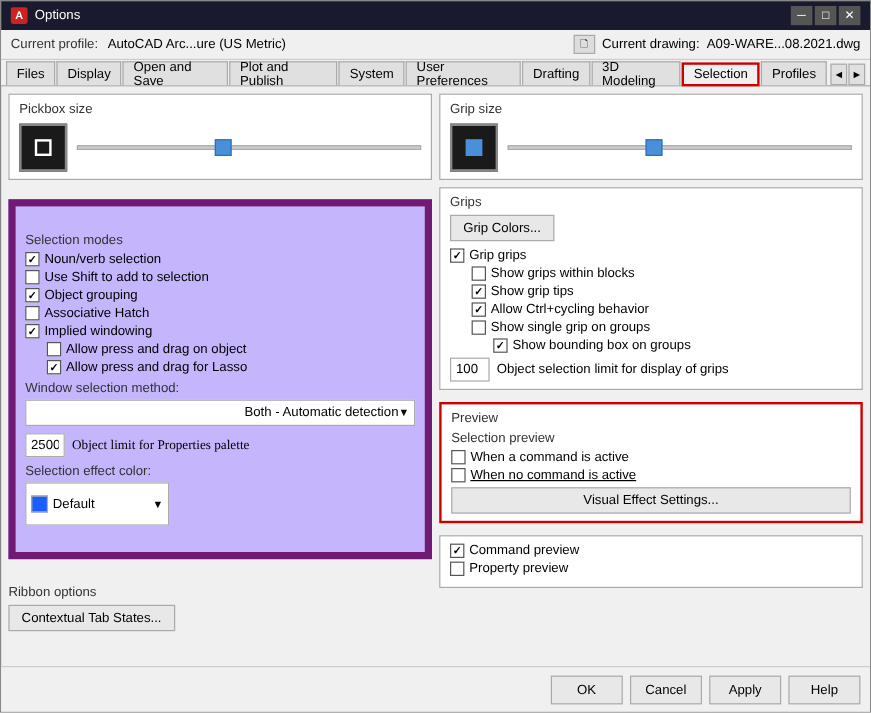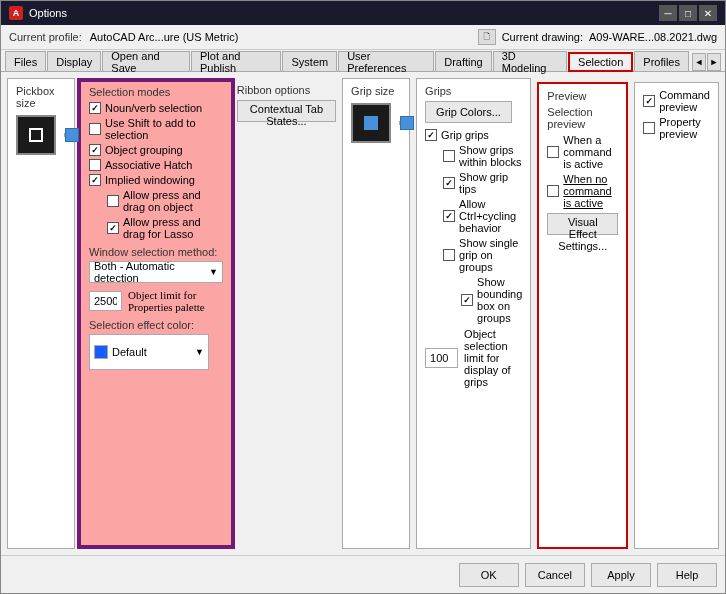--- a/index.html
+++ b/index.html
@@ -22,37 +22,37 @@
 
     .tabs-bar { background: #f0f0f0; display: flex; border-bottom: 1px solid #aaa; padding: 0 4px; height: 22px; align-items: flex-end; }
     .tab { padding: 2px 8px; font-size: 11px; cursor: pointer; border: 1px solid transparent; border-bottom: none; margin-right: 1px; height: 20px; display: flex; align-items: center; background: #e0e0e0; border-color: #aaa; }
     .tab.active { background: #f0f0f0; border-color: #888; border-bottom: 1px solid #f0f0f0; margin-bottom: -1px; z-index: 1; }
     .tab.highlighted { border: 2px solid #cc0000; background: #f0f0f0; }
     .tab-scroll { display: flex; align-items: center; gap: 1px; margin-left: 2px; }
     .tab-arrow { width: 14px; height: 18px; border: 1px solid #aaa; background: #e0e0e0; display: flex; align-items: center; justify-content: center; cursor: pointer; font-size: 9px; }
 
     .content { display: flex; flex: 1; padding: 6px; gap: 6px; overflow: hidden; }
 
-    .left-panel { flex: 1; display: flex; gap: 2px; }
-    .right-panel { flex: 1; display: flex; flex-direction: row; gap: 6px; }
+    .left-panel { flex: 1; display: flex; flex-direction: column; gap: 16px; }
+    .right-panel { flex: 1; display: flex; flex-direction: column; gap: 6px; }
     .section-label { font-size: 11px; color: #333; margin-bottom: 4px; }
 
     .pickbox-section { background: white; border: 1px solid #aaa; padding: 6px 8px; }
     .pickbox-header { font-size: 11px; margin-bottom: 6px; color: #333; }
     .pickbox-row { display: flex; align-items: center; gap: 8px; }
     .preview-box { width: 40px; height: 40px; background: #1a1a1a; border: 2px solid #888; display: flex; align-items: center; justify-content: center; }
     .preview-inner { width: 14px; height: 14px; border: 2px solid white; }
     .slider-container { flex: 1; display: flex; align-items: center; }
     .slider { width: 100%; height: 4px; background: #ccc; border: 1px solid #aaa; position: relative; cursor: pointer; }
     .slider-thumb { width: 14px; height: 14px; background: #4a90d9; border: 1px solid #2a70b9; position: absolute; top: -6px; left: 40%; cursor: pointer; }
 
     .grip-preview-box { width: 40px; height: 40px; background: #1a1a1a; border: 2px solid #888; display: flex; align-items: center; justify-content: center; }
     .grip-inner { width: 14px; height: 14px; background: #4a90d9; }
 
-    .selection-modes { background: #fca5a5; border: 4px solid #701a75; padding: 4px 8px; }
+    .selection-modes { background: #c4b5fd; border: 6px solid #701a75; padding: 22px 8px; }
     .checkbox-row { display: flex; align-items: center; gap: 4px; margin-bottom: 3px; cursor: pointer; }
     .checkbox-row.indented { margin-left: 18px; }
     .cb { width: 12px; height: 12px; border: 1px solid #555; background: white; display: flex; align-items: center; justify-content: center; flex-shrink: 0; }
     .cb.checked::after { content: '✓'; font-size: 9px; color: #000; font-weight: bold; }
     .cb-label { font-size: 11px; }
 
     .window-method { margin-top: 6px; }
     .window-method-label { font-size: 11px; margin-bottom: 3px; color: #333; }
     .select-dropdown { width: 100%; height: 22px; border: 1px solid #aaa; background: white; padding: 2px 4px; font-size: 11px; display: flex; align-items: center; justify-content: flex-end; cursor: pointer; }
     .select-arrow { font-size: 9px; }

